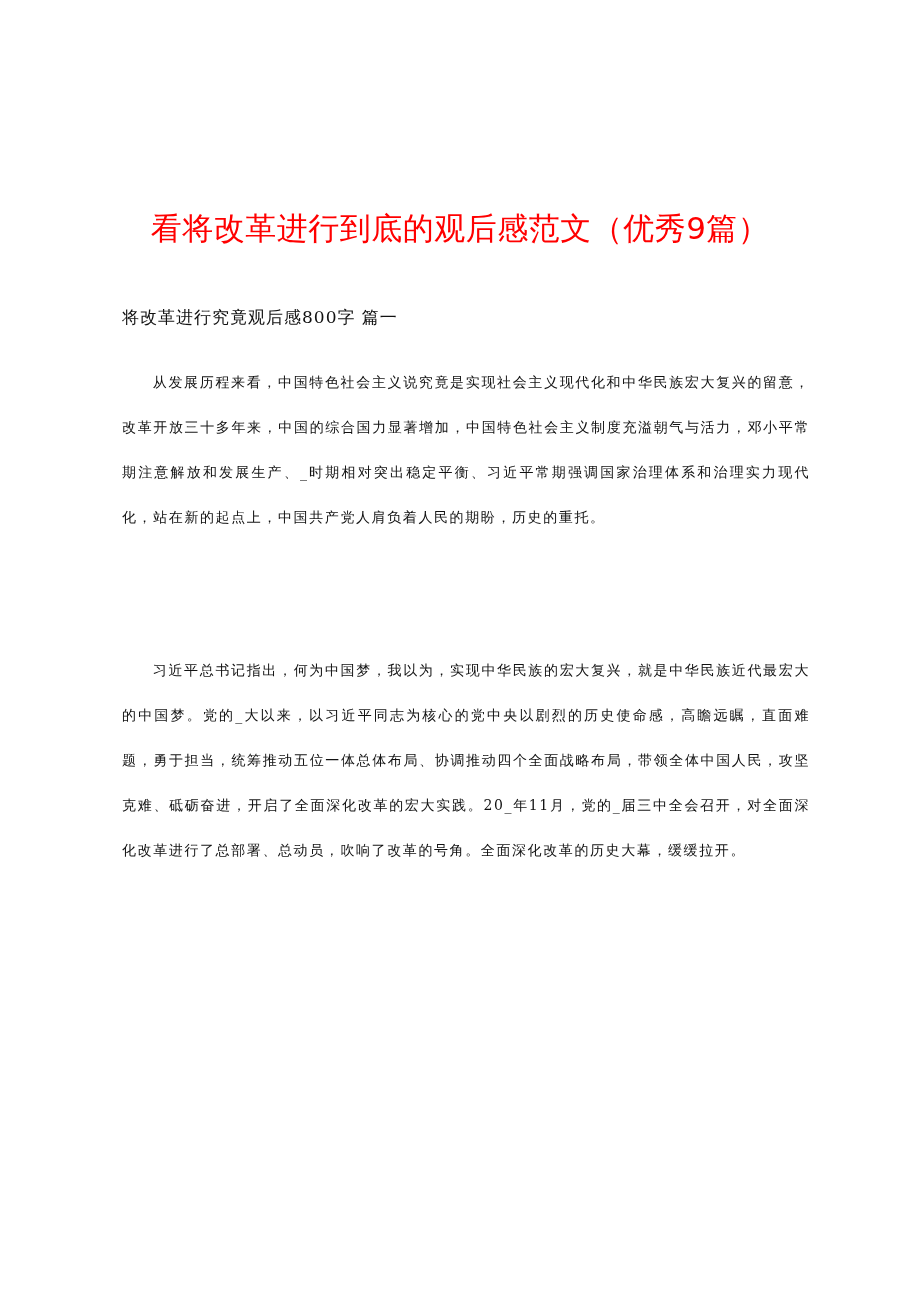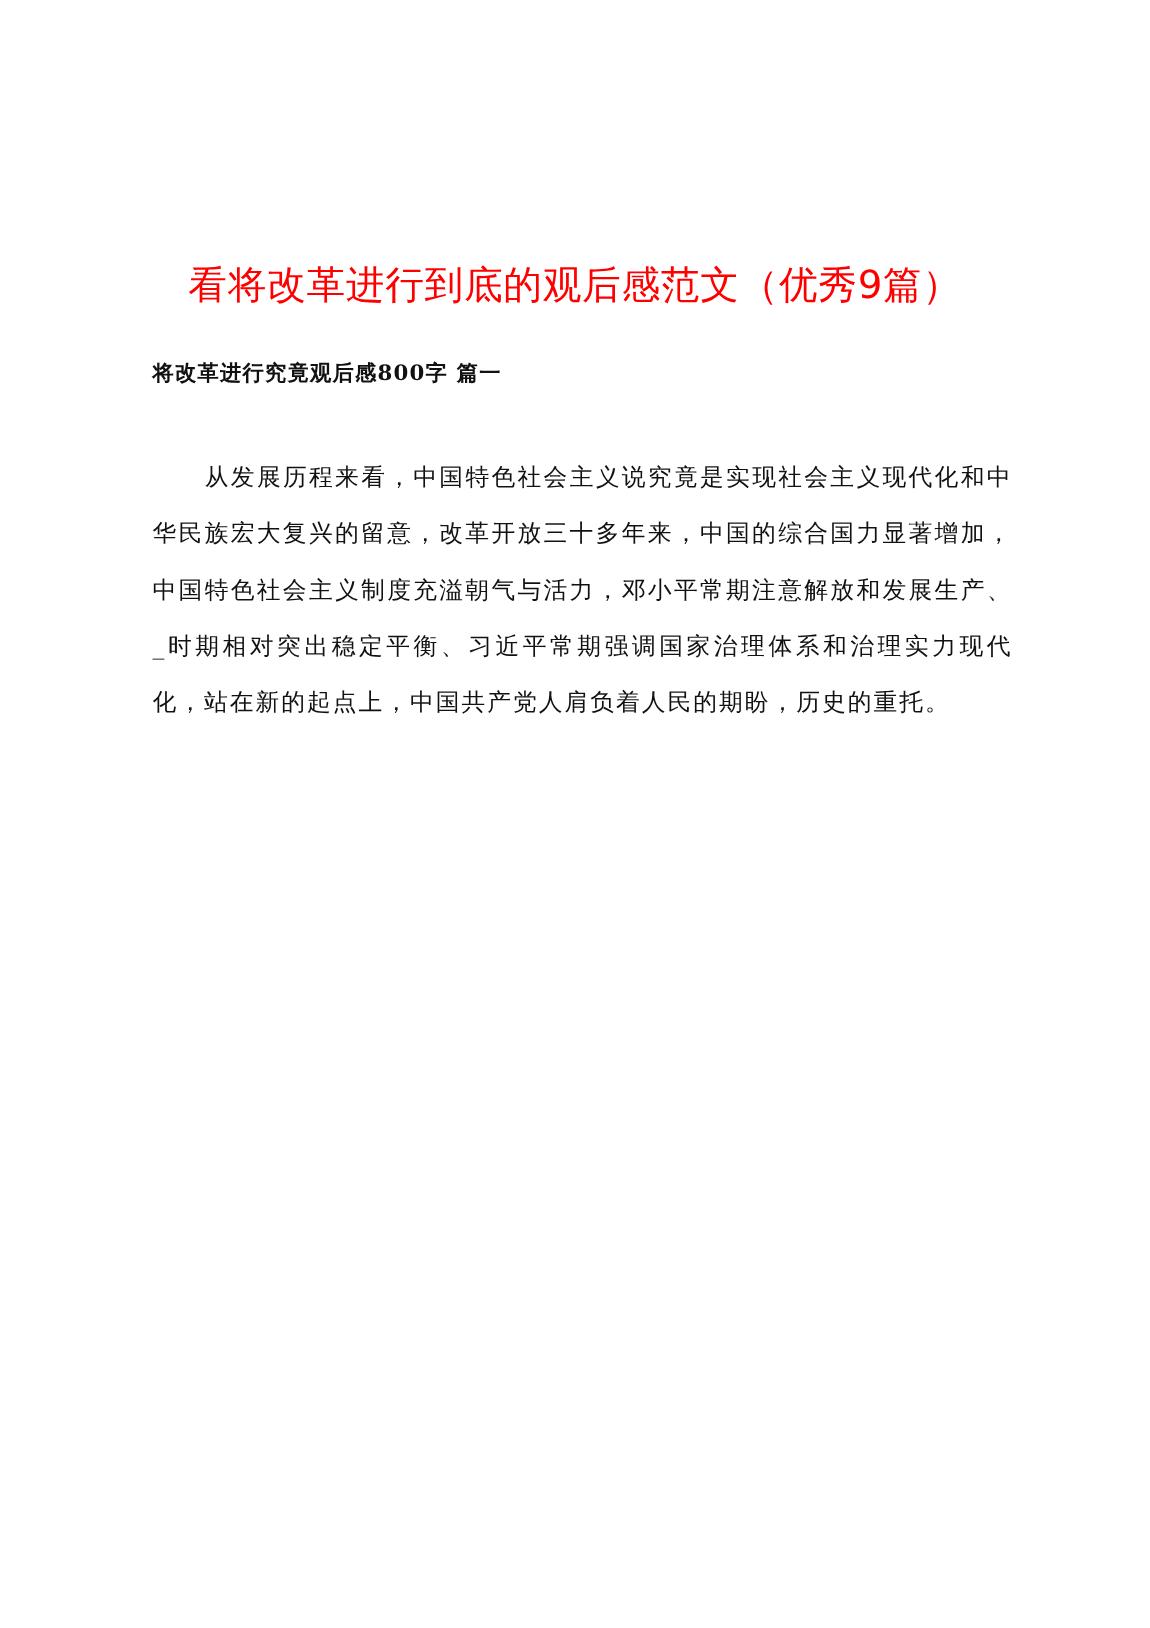--- a/index.html
+++ b/index.html
@@ -32,47 +32,47 @@
       font-family: "DejaVu Sans", "Liberation Sans", sans-serif;
       font-size: 31px;
       line-height: 44px;
       color: #ff0000;
       letter-spacing: 0.5px;
       margin: 0;
       font-weight: normal;
     }
     .subtitle {
       position: absolute;
-      top: 244px;
+      top: 262px;
       left: 122px;
       font-size: 17px;
       line-height: 30px;
       letter-spacing: 1px;
       margin: 0;
-      font-weight: bold;
     }
     .body-text {
       position: absolute;
       left: 122px;
       width: 688px;
-      font-size: 19px;
+      font-size: 14px;
       line-height: 45px;
       letter-spacing: 1.6px;
       text-align: justify;
       text-indent: 2.2em;
       margin: 0;
     }
     .p1 { top: 320px; }
     .p2 { top: 608px; }
     .p3 { top: 965px; }
   </style>
 </head>
 <body>
 
 <div class="page">
   <h1 class="title">看将改革进行到底的观后感范文（优秀9篇）</h1>
 
   <p class="subtitle">将改革进行究竟观后感800字  篇一</p>
 
   <p class="body-text p1">从发展历程来看，中国特色社会主义说究竟是实现社会主义现代化和中华民族宏大复兴的留意，改革开放三十多年来，中国的综合国力显著增加，中国特色社会主义制度充溢朝气与活力，邓小平常期注意解放和发展生产、_时期相对突出稳定平衡、习近平常期强调国家治理体系和治理实力现代化，站在新的起点上，中国共产党人肩负着人民的期盼，历史的重托。</p>
 
+  <p class="body-text p2">习近平总书记指出，何为中国梦，我以为，实现中华民族的宏大复兴，就是中华民族近代最宏大的中国梦。党的_大以来，以习近平同志为核心的党中央以剧烈的历史使命感，高瞻远瞩，直面难题，勇于担当，统筹推动五位一体总体布局、协调推动四个全面战略布局，带领全体中国人民，攻坚克难、砥砺奋进，开启了全面深化改革的宏大实践。20_年11月，党的_届三中全会召开，对全面深化改革进行了总部署、总动员，吹响了改革的号角。全面深化改革的历史大幕，缓缓拉开。</p>
 
 </div>
 
 </body></html>

